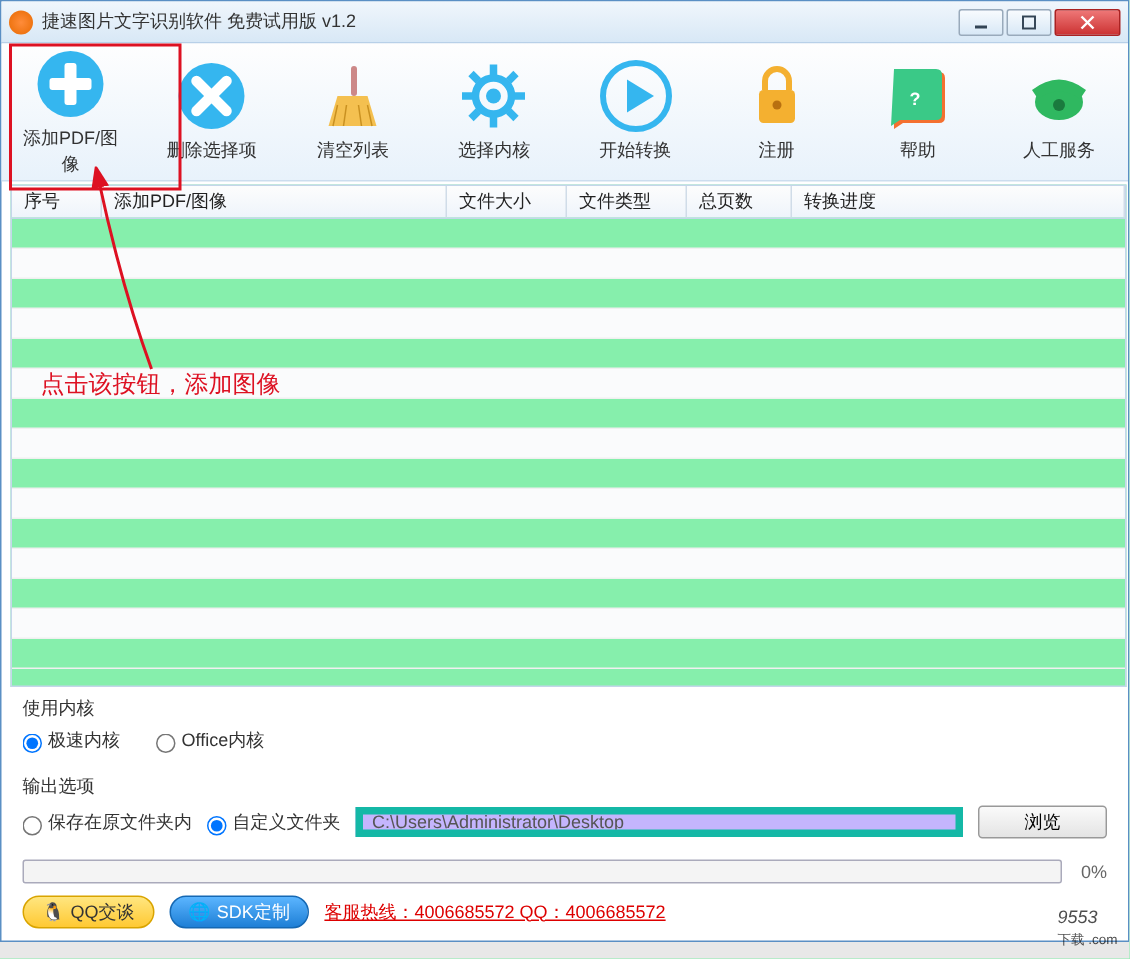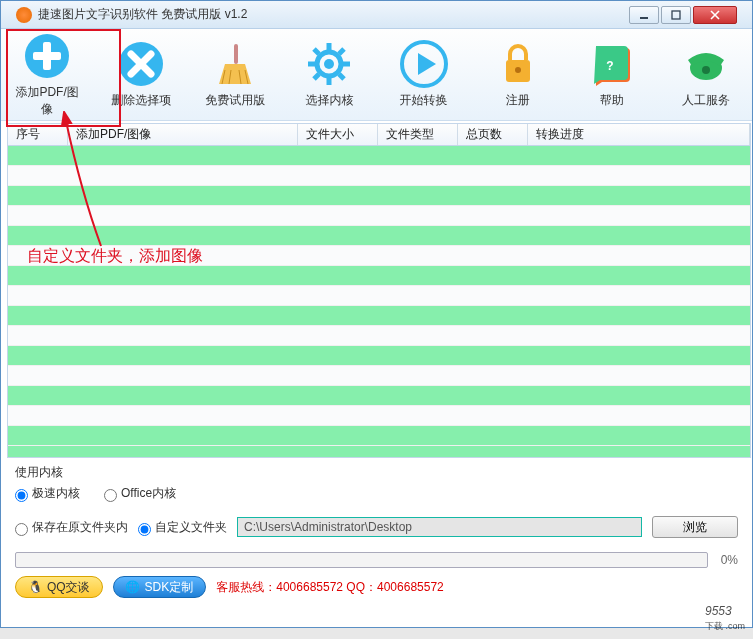--- a/index.html
+++ b/index.html
@@ -1,20 +1,20 @@
 <!DOCTYPE html>
 <html><head>
 <meta charset="utf-8">
 <style>
 * { margin: 0; padding: 0; box-sizing: border-box; font-family: "Microsoft YaHei", SimSun, sans-serif; font-size: 12px; }
 body { background: #e8e8e8; width: 753px; height: 639px; overflow: hidden; position: relative; }
 
 .window { width: 753px; height: 628px; background: #fff; border: 1px solid #5a8fc4; position: relative; }
 
-.titlebar { height: 28px; background: linear-gradient(#f0f6fc,#d8e8f6); display: flex; align-items: center; padding: 0 15px; border-bottom: 1px solid #b8d0e8; }
+.titlebar { height: 28px; background: linear-gradient(#f0f6fc,#d8e8f6); display: flex; align-items: center; padding: 0 5px; border-bottom: 1px solid #b8d0e8; }
 .titlebar .app-icon { width: 16px; height: 16px; border-radius: 50%; background: radial-gradient(circle,#ff8c3a,#e86a00); margin-right: 6px; }
 .titlebar .title { color: #333; flex: 1; }
 .winbtns { display: flex; gap: 0; }
 .winbtn { width: 30px; height: 18px; display: flex; align-items: center; justify-content: center; border: 1px solid #9ab; background: linear-gradient(#f8fbfe,#d8e8f6); border-radius: 2px; margin-left: 2px; cursor: pointer; }
 .winbtn.close { width: 44px; background: linear-gradient(#e77,#c33); border-color: #a22; color: #fff; }
 .winbtn svg { width: 10px; height: 10px; }
 
 .toolbar { height: 92px; background: linear-gradient(#fefefe,#e8f2fb); display: flex; align-items: center; padding: 4px 8px; gap: 18px; border-bottom: 1px solid #cde; position: relative; }
 .tbtn { display: flex; flex-direction: column; align-items: center; gap: 4px; cursor: pointer; padding: 2px; width: 82px; }
 .tbtn .ico { width: 48px; height: 48px; display: flex; align-items: center; justify-content: center; }
@@ -33,32 +33,32 @@
 .trow { height: 20px; border-bottom: 1px solid #f0f0f0; }
 .trow:nth-child(even) { background: #fafbfc; }
 
 .panel { padding: 6px 14px 2px 14px; color: #333; }
 .panel .hd { margin-bottom: 4px; }
 .radio-row { display: flex; align-items: center; gap: 24px; margin-bottom: 6px; }
 .radio-row label { display: flex; align-items: flex-end; gap: 4px; cursor: pointer; }
 input[type=radio] { cursor: pointer; }
 
 .path-row { display: flex; align-items: center; gap: 10px; }
-.path-input { flex: 1; height: 20px; border: 1px solid #14b8a6; padding: 0 6px; background: #e5e5e5; color: #555; }
+.path-input { flex: 1; height: 20px; border: 5px solid #14b8a6; padding: 0 6px; background: #c4b5fd; color: #555; }
 .browse-btn { width: 86px; height: 22px; background: linear-gradient(#fafafa,#e4e4e4); border: 1px solid #999; border-radius: 3px; cursor: pointer; }
 
 .progress-row { display: flex; align-items: center; gap: 6px; margin: 6px 14px 0 14px; }
 .progress { flex: 1; height: 16px; border: 1px solid #aab; background: #f4f4f4; border-radius: 2px; }
 .pct { color: #666; width: 24px; text-align: right; }
 
 .footer { display: flex; align-items: center; gap: 10px; padding: 8px 14px; }
 .pill { height: 22px; padding: 0 12px; display: flex; align-items: center; gap: 4px; border-radius: 11px; cursor: pointer; font-size: 12px; }
 .pill.qq { background: linear-gradient(#ffe680,#ffc933); border: 1px solid #d9a400; color: #333; }
 .pill.sdk { background: linear-gradient(#5bb5ff,#1e7fd6); border: 1px solid #1568b3; color: #fff; }
-.hotline { color: #d00; cursor: pointer; }
+.hotline { color: #d00; text-decoration: underline; cursor: pointer; }
 
 .watermark { position: absolute; right: 8px; bottom: 6px; color: #000000; font-size: 18px; font-style: italic; font-weight: normal; opacity: 0.7; pointer-events: none; }
 .watermark small { font-size: 9px; font-style: normal; display: block; text-align: center; }
 </style>
 </head>
 <body>
 
 <div class="window">
 
   <div class="titlebar">
@@ -109,21 +109,21 @@
       <div class="ico">
         <svg width="48" height="48">
             <rect x="23" y="4" width="4" height="20" fill="#c88" rx="2"></rect>
             <path d="M14 24 L34 24 L40 44 L8 44 Z" fill="#f4c050"></path>
             <line x1="14" y1="30" x2="11" y2="44" stroke="#c99020" stroke-width="1"></line>
             <line x1="20" y1="30" x2="18" y2="44" stroke="#c99020" stroke-width="1"></line>
             <line x1="28" y1="30" x2="30" y2="44" stroke="#c99020" stroke-width="1"></line>
             <line x1="34" y1="30" x2="37" y2="44" stroke="#c99020" stroke-width="1"></line>
           </svg>
       </div>
-      <div class="lbl">免费试用版</div>
+      <div class="lbl">清空列表</div>
     </div>
     <div class="tbtn">
       <div class="ico">
         <svg width="48" height="48">
             <circle cx="24" cy="24" r="12" fill="none" stroke="#35b6ef" stroke-width="5"></circle>
             <g stroke="#35b6ef" stroke-width="5">
               <line x1="24" y1="3" x2="24" y2="10"></line>
               <line x1="24" y1="38" x2="24" y2="45"></line>
               <line x1="3" y1="24" x2="10" y2="24"></line>
               <line x1="38" y1="24" x2="45" y2="24"></line>
@@ -180,21 +180,21 @@
 
   <div class="highlight-box"></div>
   <svg class="arrow-svg">
     <defs>
         <marker id="ah" markerWidth="10" markerHeight="10" refX="2" refY="3" orient="auto">
           <path d="M0,0 L0,6 L8,3 Z" fill="#d12"></path>
         </marker>
       </defs>
     <path d="M60 135 Q40 80 25 10" stroke="#d12" stroke-width="2" fill="none" marker-end="url(#ah)"></path>
   </svg>
-  <div class="annotation">自定义文件夹，添加图像</div>
+  <div class="annotation">点击该按钮，添加图像</div>
 
   <div class="table-wrap">
     <div class="thead">
       <div class="th" style="width:60px">序号</div>
       <div class="th" style="width:230px">添加PDF/图像</div>
       <div class="th" style="width:80px">文件大小</div>
       <div class="th" style="width:80px">文件类型</div>
       <div class="th" style="width:70px">总页数</div>
       <div class="th" style="flex:1">转换进度</div>
     </div>
@@ -225,20 +225,21 @@
           <span>极速内核</span>
         </label>
       <label>
           <input type="radio" name="kernel" style="">
           <span>Office内核</span>
         </label>
     </div>
   </div>
 
   <div class="panel">
+    <div class="hd">输出选项</div>
     <div class="radio-row path-row">
       <label>
           <input type="radio" name="out" style="">
           <span>保存在原文件夹内</span>
         </label>
       <label>
           <input type="radio" name="out" checked="" style="">
           <span>自定义文件夹</span>
         </label>
       <input class="path-input" value="C:\Users\Administrator\Desktop" style="">

